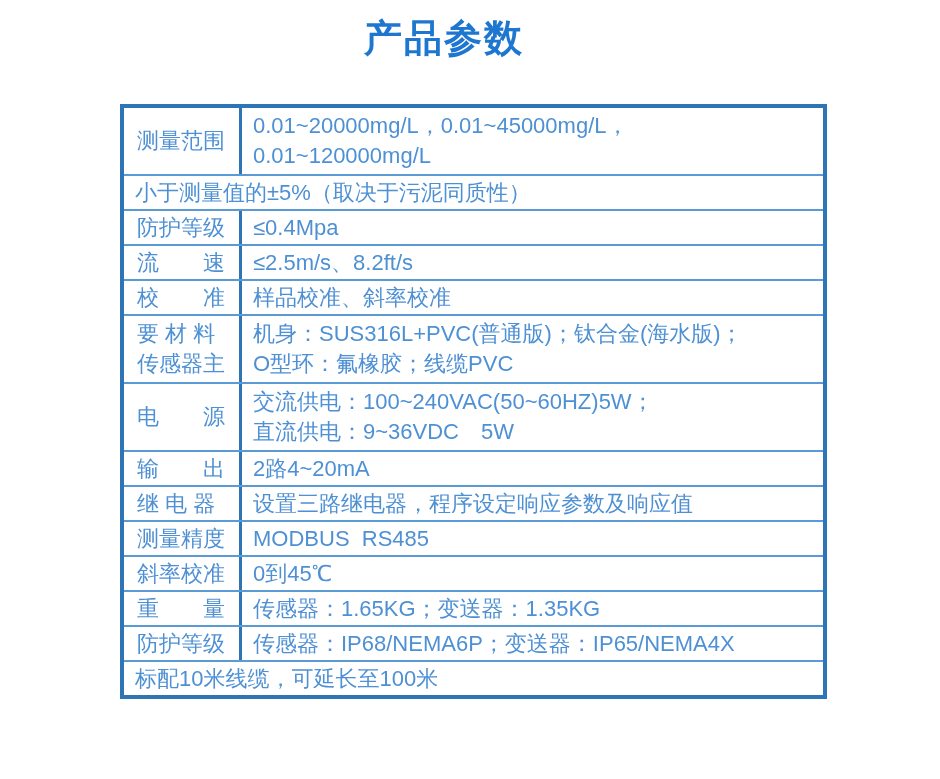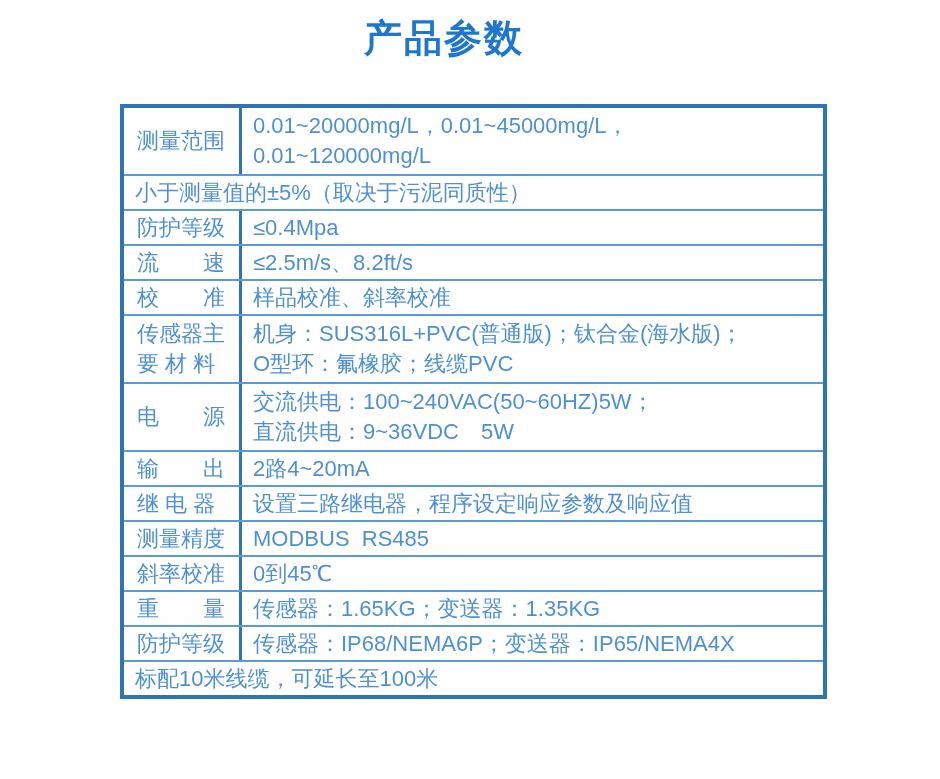--- a/index.html
+++ b/index.html
@@ -115,22 +115,22 @@
       <div class="label-cell">
         <span class="txt">校　　准</span>
       </div>
       <div class="value-cell">
         <span class="txt">样品校准、斜率校准</span>
       </div>
     </div>
 
     <div class="row double">
       <div class="label-cell">
+        <span class="txt">要 材 料</span>
         <span class="txt">传感器主</span>
-        <span class="txt">要 材 料</span>
       </div>
       <div class="value-cell">
         <span class="txt">机身：SUS316L+PVC(普通版)；钛合金(海水版)；</span>
         <span class="txt">O型环：氟橡胶；线缆PVC</span>
       </div>
     </div>
 
     <div class="row double">
       <div class="label-cell">
         <span class="txt">电　　源</span>

